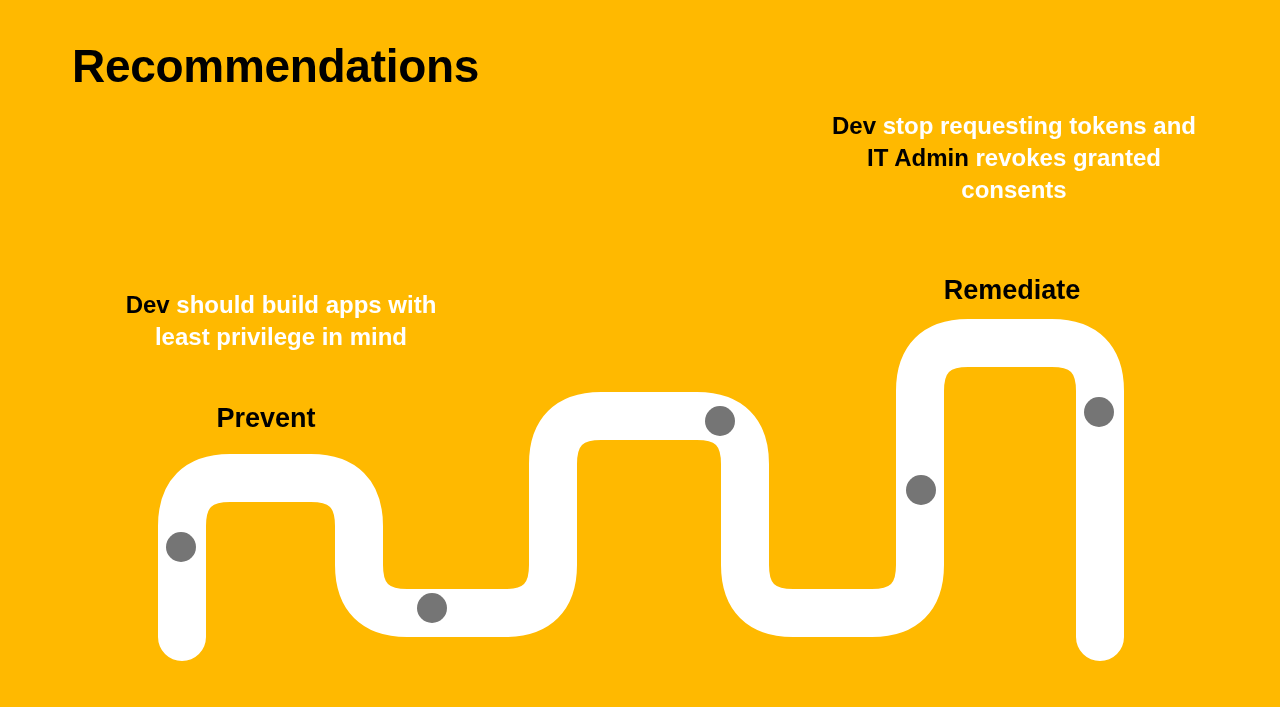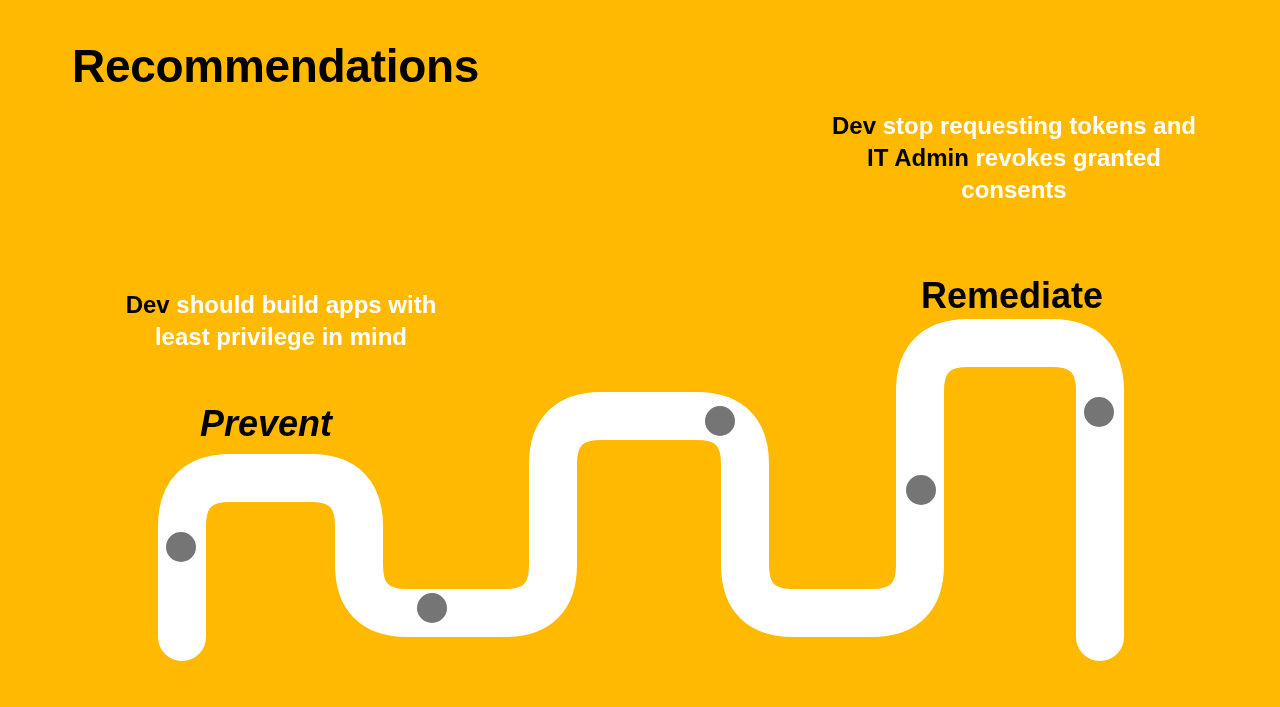--- a/index.html
+++ b/index.html
@@ -40,28 +40,28 @@
     position: absolute;
     left: 0;
     top: 0;
     width: 1280px;
     height: 707px;
   }
 
   
   .stage-title {
     position: absolute;
-    font-size: 36px;
+    font-size: 27px;
     font-weight: bold;
     color: #000000;
     text-align: center;
     white-space: nowrap;
     line-height: 1.2;
   }
-  #stage-title-prevent   { left: 166px; top: 402px; width: 200px; font-style: italic; }
+  #stage-title-prevent   { left: 166px; top: 402px; width: 200px; }
   #stage-title-audit     { left: 539px; top: 330px; width: 200px; }
   #stage-title-remediate { left: 912px; top: 274px; width: 200px; }
 
   
   .callout {
     position: absolute;
     font-size: 24px;
     font-weight: bold;
     color: #FFFFFF;
     text-align: center;

